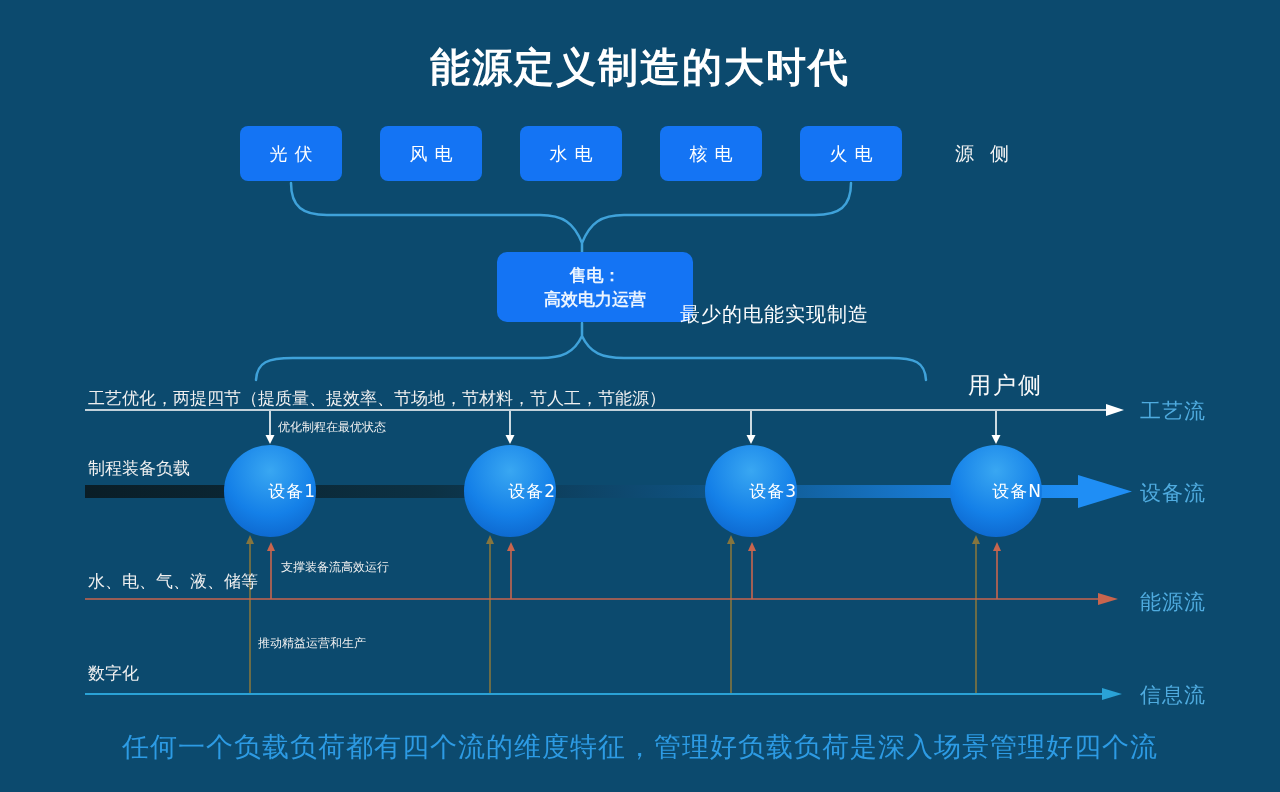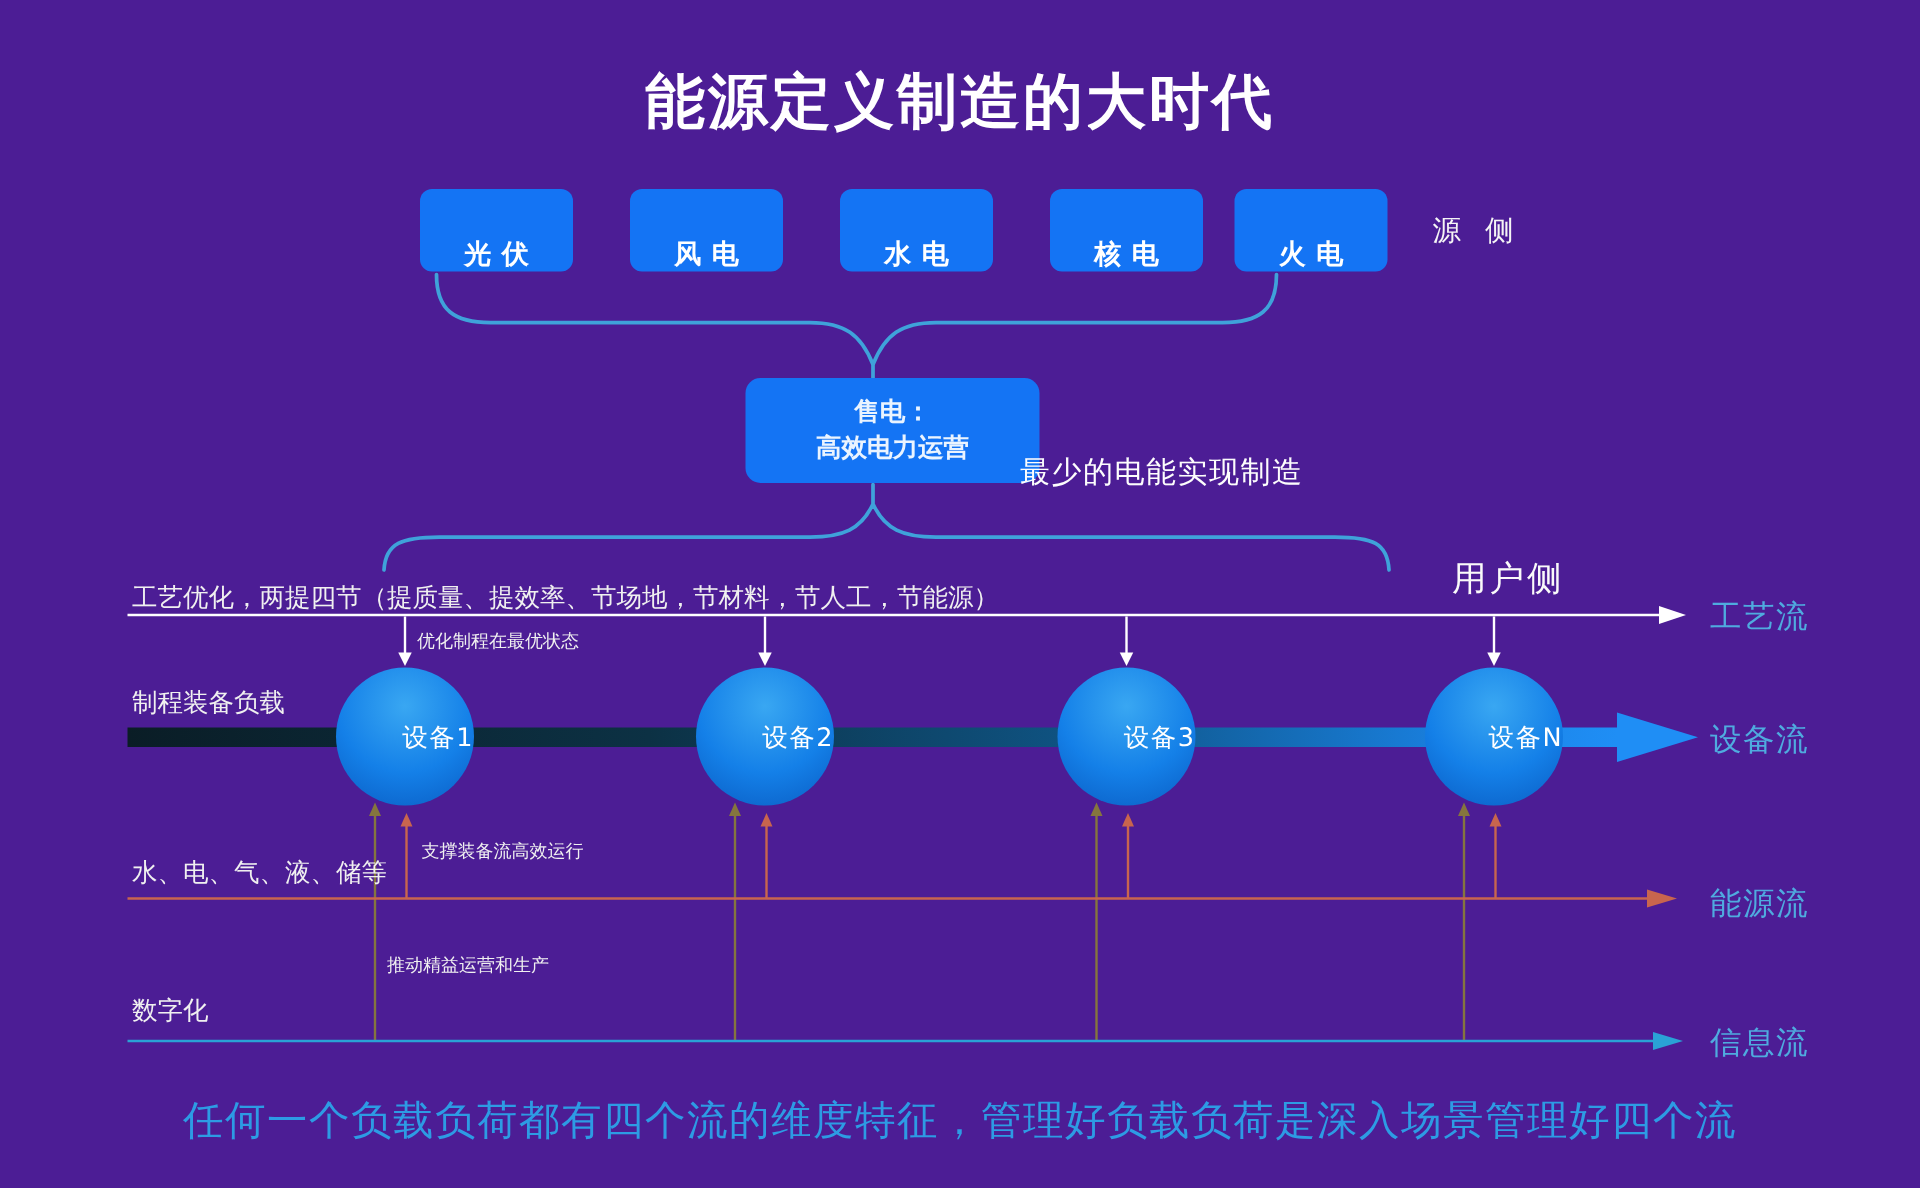--- a/index.html
+++ b/index.html
@@ -1,30 +1,30 @@
 <!DOCTYPE html>
 <html><head>
 <meta charset="utf-8">
 <style>
   html,body{margin:0;padding:0;background:#000;}
   .stage{
-    position:relative;width:1280px;height:792px;background:#4c1d95;overflow:hidden;
+    position:relative;width:1280px;height:792px;background:#0c4a6e;overflow:hidden;
     font-family:"DejaVu Sans","Liberation Sans",sans-serif;color:#f2f2f2;
   }
   .abs{position:absolute;}
   .page-title{
     left:0;right:0;top:40px;text-align:center;color:#fff;
     font-size:40px;font-weight:bold;letter-spacing:2px;
   }
   .src-box{
     top:126px;width:102px;height:55px;background:#1474f4;border-radius:8px;
-    display:flex;align-items:flex-end;justify-content:center;
-    color:#fff;font-size:18px;font-weight:bold;letter-spacing:7px;text-indent:7px;margin-left:40px;
+    display:flex;align-items:center;justify-content:center;
+    color:#fff;font-size:18px;font-weight:normal;letter-spacing:7px;text-indent:7px;
   }
-  .b1{left:240px}.b2{left:380px}.b3{left:520px}.b4{left:660px}.b5{left:783px}
+  .b1{left:240px}.b2{left:380px}.b3{left:520px}.b4{left:660px}.b5{left:800px}
   .side-label{
     left:955px;top:141px;color:#f5f5f5;font-size:19px;letter-spacing:16px;white-space:nowrap;
   }
   .sale-box{
     left:497px;top:252px;width:196px;height:70px;background:#1474f4;border-radius:10px;
     display:flex;flex-direction:column;align-items:center;justify-content:center;gap:3px;
     color:#eaf4ff;font-size:17px;font-weight:bold;line-height:1.2;
   }
   .sale-note{left:680px;top:276px;font-size:20px;color:#fdfdfd;letter-spacing:1px;margin-top:25px;}
   .user-side{left:968px;top:370px;font-size:23px;color:#fafafa;letter-spacing:2px;}

